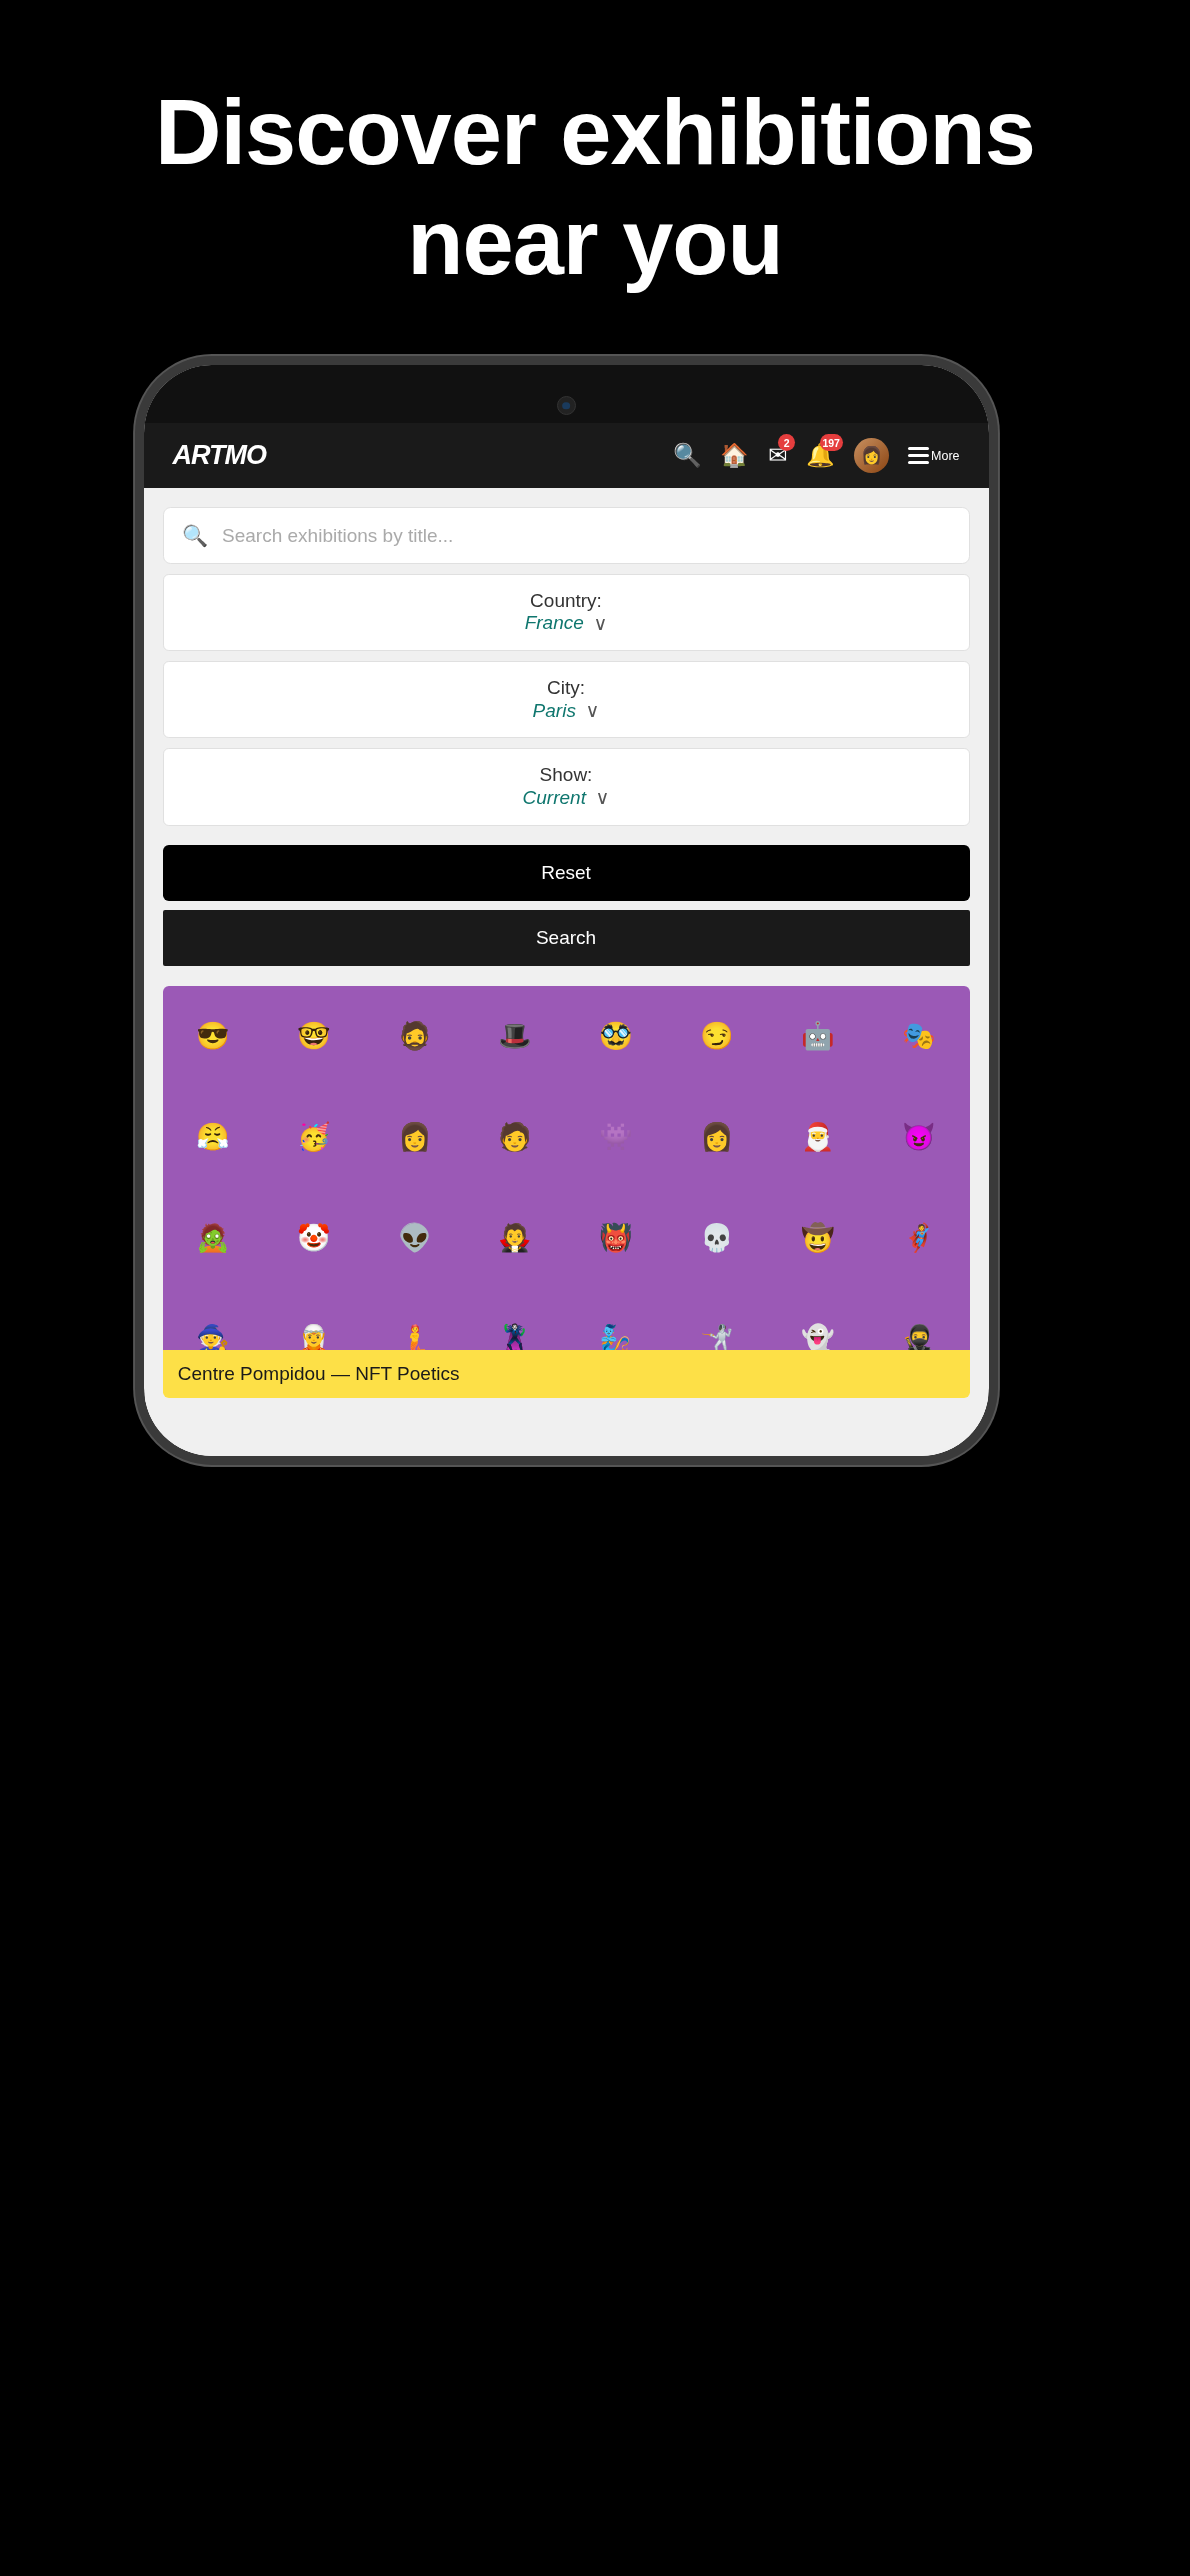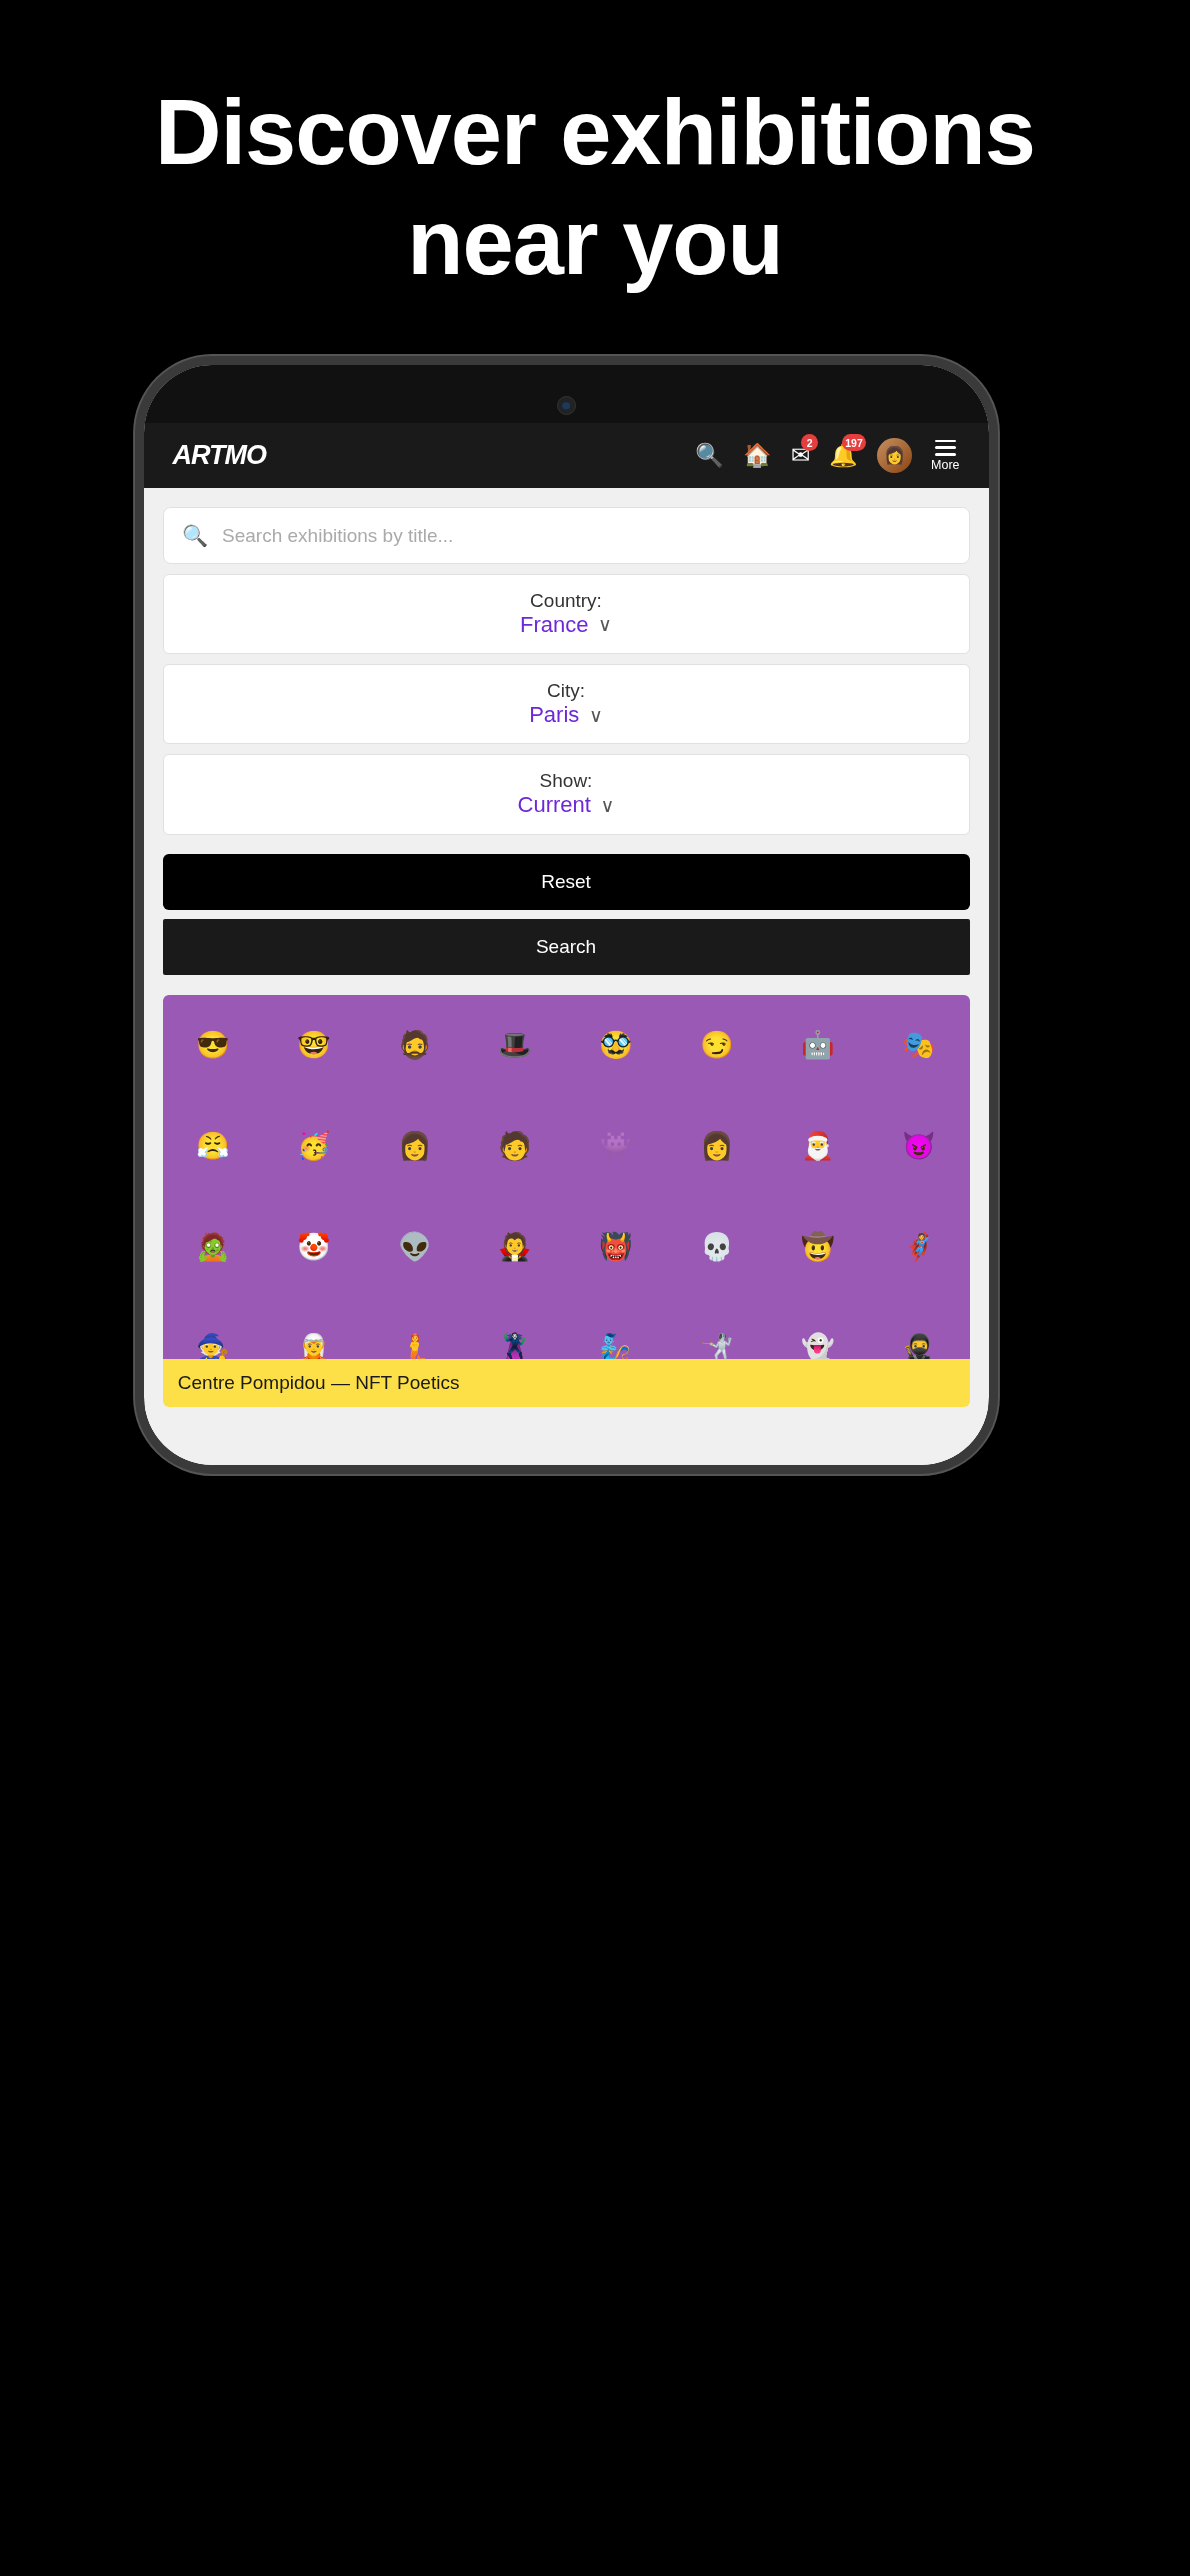--- a/index.html
+++ b/index.html
@@ -159,21 +159,21 @@
       overflow: hidden;
       background: linear-gradient(135deg, #c89060, #8b4513);
       display: flex;
       align-items: center;
       justify-content: center;
       font-size: 17px;
     }
 
     .nav-more {
       display: flex;
-      flex-direction: column;
+      flex-direction: row;
       align-items: center;
       gap: 1.9px;
       cursor: pointer;
     }
 
     .hamburger-lines {
       display: flex;
       flex-direction: column;
       gap: 3.8px;
     }
@@ -242,22 +242,23 @@
       flex-direction: column;
     }
 
     .filter-label {
       color: #333;
       font-size: 19px;
       font-weight: 500;
     }
 
     .filter-value {
-      color: #6d28d9;
-      font-size: 22px;
+      color: #0f766e;
+      font-size: 19px;
+      font-style: italic;
     }
 
     .filter-right {
       display: flex;
       align-items: center;
       gap: 9.6px;
     }
 
     .chevron-down {
       color: #555;

